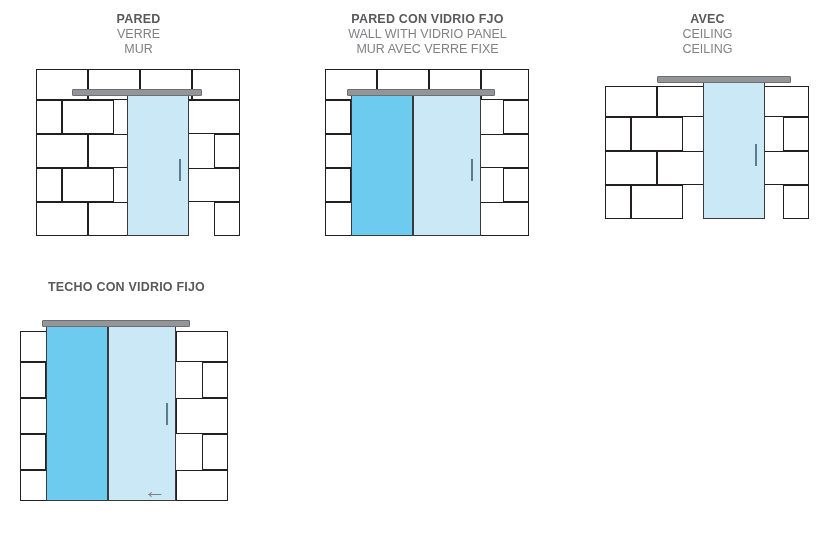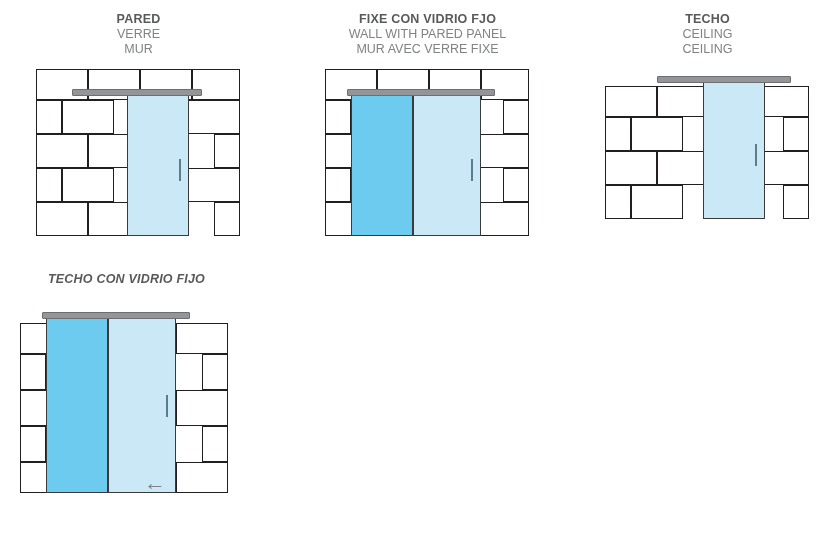--- a/index.html
+++ b/index.html
@@ -118,22 +118,22 @@
 
     <div class="glass" style="left:91px; top:25px; width:62px; height:142px;"></div>
     <div class="handle" style="left:143px; top:90px; height:22px;"></div>
 
     <div class="rail" style="left:36px; top:20px; width:130px; height:7px;"></div>
   </div>
 </div>
 
 <div class="panel" style="left:317px; top:12px; width:205px;">
   <div class="caption">
-    <span class="t1">FIXE CON VIDRIO FJO</span>
-    <span class="t2">WALL WITH PARED PANEL</span>
+    <span class="t1">PARED CON VIDRIO FJO</span>
+    <span class="t2">WALL WITH VIDRIO PANEL</span>
     <span class="t3">MUR AVEC VERRE FIXE</span>
   </div>
 
   <div class="diagram" style="height:170px; margin-top:12px;">
     <div class="brick" style="left:0px;   top:0px;   width:52px; height:31px;"></div>
     <div class="brick" style="left:52px;  top:0px;   width:52px; height:31px;"></div>
     <div class="brick" style="left:104px; top:0px;   width:52px; height:31px;"></div>
     <div class="brick" style="left:156px; top:0px;   width:48px; height:31px;"></div>
 
     <div class="brick" style="left:0px;   top:31px;  width:26px; height:34px;"></div>
@@ -152,21 +152,21 @@
 
     <div class="glass" style="left:88px; top:25px; width:68px; height:142px;"></div>
     <div class="handle" style="left:146px; top:90px; height:22px;"></div>
 
     <div class="rail" style="left:22px; top:20px; width:148px; height:7px;"></div>
   </div>
 </div>
 
 <div class="panel" style="left:597px; top:12px; width:205px;">
   <div class="caption">
-    <span class="t1">TECHO</span>
+    <span class="t1">AVEC</span>
     <span class="t2">CEILING</span>
     <span class="t3">CEILING</span>
   </div>
 
   <div class="diagram" style="height:170px; margin-top:12px;">
     <div class="brick" style="left:0px;   top:17px;  width:52px; height:31px;"></div>
     <div class="brick" style="left:52px;  top:17px;  width:52px; height:31px;"></div>
     <div class="brick" style="left:152px; top:17px;  width:52px; height:31px;"></div>
 
     <div class="brick" style="left:0px;   top:48px;  width:26px; height:34px;"></div>
@@ -181,21 +181,21 @@
     <div class="brick" style="left:26px;  top:116px; width:52px; height:34px;"></div>
     <div class="brick" style="left:178px; top:116px; width:26px; height:34px;"></div>
 
     <div class="glass" style="left:98px; top:12px; width:62px; height:138px;"></div>
     <div class="handle" style="left:150px; top:75px; height:22px;"></div>
 
     <div class="rail" style="left:52px; top:7px; width:134px; height:7px;"></div>
   </div>
 </div>
 
-<div class="panel" style="left:40px; top:272px; width:220px;font-style:italic;">
+<div class="panel" style="left:40px; top:280px; width:220px;">
   <div class="caption left">
     <span class="t1">TECHO CON VIDRIO FIJO</span>
   </div>
 
   <div class="diagram" style="height:175px; margin-top:18px; margin-left:-28px;">
     <div class="brick" style="left:0px;   top:18px;  width:52px; height:31px;"></div>
     <div class="brick" style="left:156px; top:18px;  width:52px; height:31px;"></div>
 
     <div class="brick" style="left:0px;   top:49px;  width:26px; height:36px;"></div>
     <div class="brick" style="left:182px; top:49px;  width:26px; height:36px;"></div>

